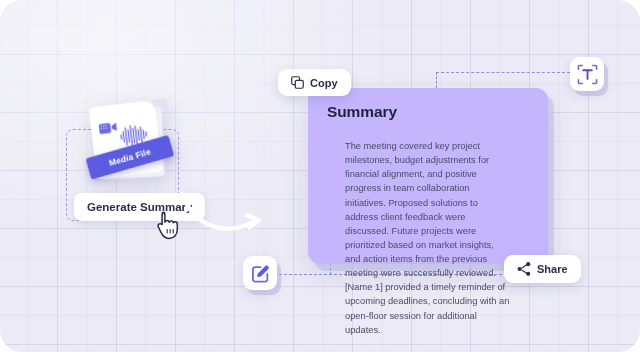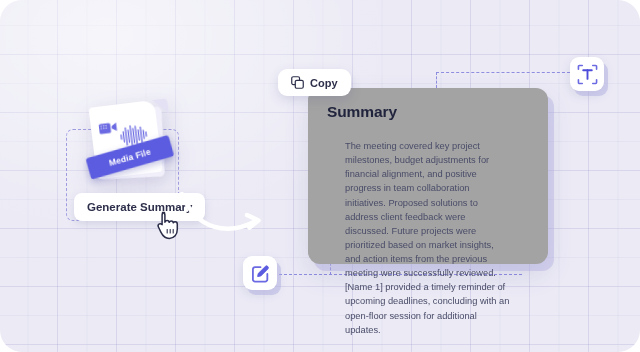--- a/index.html
+++ b/index.html
@@ -172,21 +172,21 @@
     left: 330px; top: 258px;
     width: 0; height: 17px;
     border-left: 1.6px dashed #8f8de0;
   }
 
   
   #summary-card {
     position: absolute;
     left: 308px; top: 88px;
     width: 240px; height: 176px;
-    background: #a3a3a3;
+    background: #c4b5fd;
     border-radius: 12px;
     box-shadow: 6px 7px 0 0 rgba(178,175,225,0.45), 0 10px 26px rgba(80,78,140,0.14);
     box-sizing: border-box;
     padding: 15px 19px 0 19px;
   }
   #summary-title {
     font-size: 15.5px;
     font-weight: bold;
     color: #21243d;
     margin: 0 0 9px 0;
@@ -312,20 +312,32 @@
   </div>
 
   <div class="chip" id="copy-chip">
     <svg class="icon" width="13" height="13" viewBox="0 0 14 14">
       <rect x="0.8" y="0.8" width="8.4" height="8.4" rx="1.6" fill="none" stroke="#2d2f4a" stroke-width="1.3"></rect>
       <rect x="4.6" y="4.6" width="8.6" height="8.6" rx="1.6" fill="#ffffff" stroke="#2d2f4a" stroke-width="1.3"></rect>
     </svg>
     <span>Copy</span>
   </div>
 
+  <div class="chip" id="share-chip">
+    <svg class="icon" width="14" height="14" viewBox="0 0 14 14">
+      <g stroke="#2d2f4a" stroke-width="1.2" fill="none">
+        <line x1="4.6" y1="6.2" x2="10" y2="2.6"></line>
+        <line x1="4.6" y1="7.9" x2="10" y2="11.4"></line>
+      </g>
+      <circle cx="2.6" cy="7" r="2.1" fill="#2d2f4a"></circle>
+      <circle cx="11.2" cy="2.2" r="2.1" fill="#2d2f4a"></circle>
+      <circle cx="11.2" cy="11.8" r="2.1" fill="#2d2f4a"></circle>
+    </svg>
+    <span>Share</span>
+  </div>
 
   <div class="sqbtn" id="text-btn">
     <svg class="icon" width="21" height="21" viewBox="0 0 22 22">
       <g stroke="#6b6ae2" stroke-width="1.7" fill="none" stroke-linecap="round">
         <path d="M1.5 5.5 V2.6 a1 1 0 0 1 1 -1 H5.5"></path>
         <path d="M16.5 1.6 H19.5 a1 1 0 0 1 1 1 V5.5"></path>
         <path d="M20.5 16.5 V19.4 a1 1 0 0 1 -1 1 H16.5"></path>
         <path d="M5.5 20.4 H2.5 a1 1 0 0 1 -1 -1 V16.5"></path>
       </g>
       <g fill="none" stroke="#4e4ddb" stroke-width="2" stroke-linecap="round">

